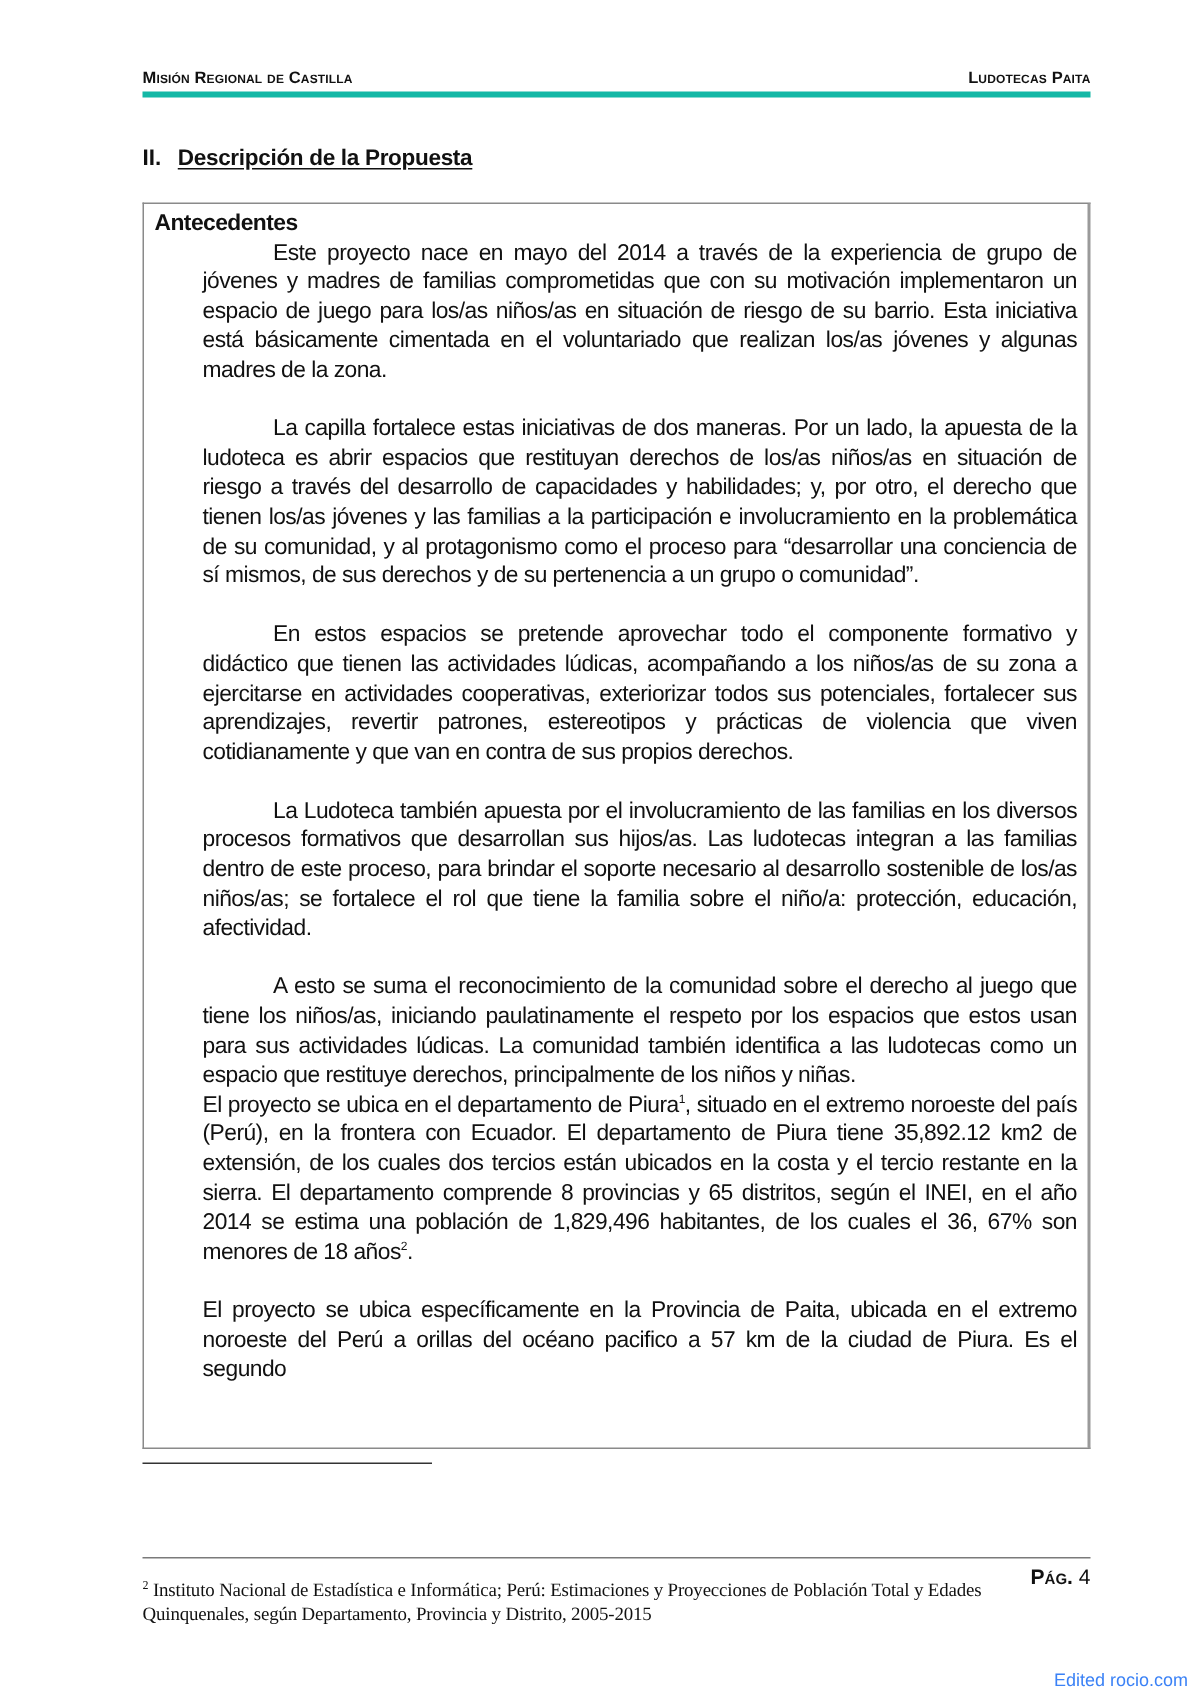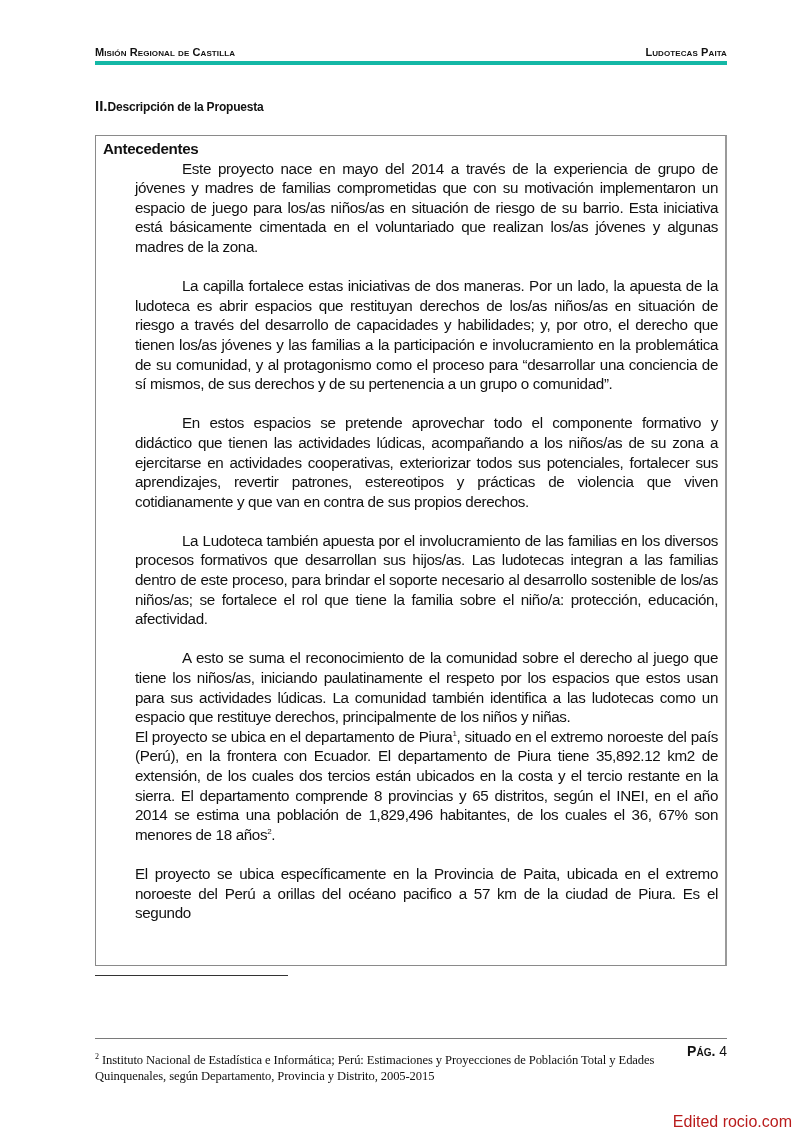--- a/index.html
+++ b/index.html
@@ -13,22 +13,22 @@
     display: flex; justify-content: space-between; align-items: flex-start; padding-bottom: 2px;
     letter-spacing: 0.1px;
   }
   .page-header .sc { font-variant: small-caps; }
 
   .section-title {
     position: absolute; left: 95px; top: 97px;
     font-family: "Liberation Sans", sans-serif; font-size: 15px; font-weight: bold;
     display: flex; align-items: baseline;
   }
-  .section-title .num { font-size: 15px; }
-  .section-title .txt { font-size: 12px; text-underline-offset: 2px; letter-spacing: -0.2px; }
+  .section-title .num { font-size: 15px; margin-right: 11px; }
+  .section-title .txt { font-size: 15px; text-decoration: underline; text-underline-offset: 2px; letter-spacing: -0.2px; }
 
   .box {
     position: absolute; left: 95px; top: 135px; width: 632px; height: 831px;
     border: 1px solid #8a8a8a; border-right: 2px solid #9a9a9a;
     padding: 3px 7px 0 7px;
     font-family: "Liberation Sans", sans-serif; font-size: 15.2px; line-height: 19.6px;
     letter-spacing: -0.35px;
   }
   .box h3 { font-size: 15.2px; font-weight: bold; line-height: 19.6px; }
   .box p { text-align: justify; margin-left: 32px; }
@@ -46,21 +46,21 @@
 
   .page-footer {
     position: absolute; left: 95px; top: 1038px; width: 632px; border-top: 1px solid #7a7a7a;
     text-align: right; padding-top: 4px;
     font-family: "Liberation Sans", sans-serif; font-size: 14px;
   }
   .page-footer .lbl { font-weight: bold; font-variant: small-caps; }
 
   .watermark {
     position: absolute; right: 8px; top: 1113px;
-    font-family: "Liberation Sans", sans-serif; font-size: 16px; color: #b91c1c;
+    font-family: "Liberation Sans", sans-serif; font-size: 12px; color: #3b82f6;
   }
 </style>
 </head>
 <body>
 
 <div class="page-header">
   <span class="sc">Misión Regional de Castilla</span>
   <span class="sc">Ludotecas Paita</span>
 </div>
 

